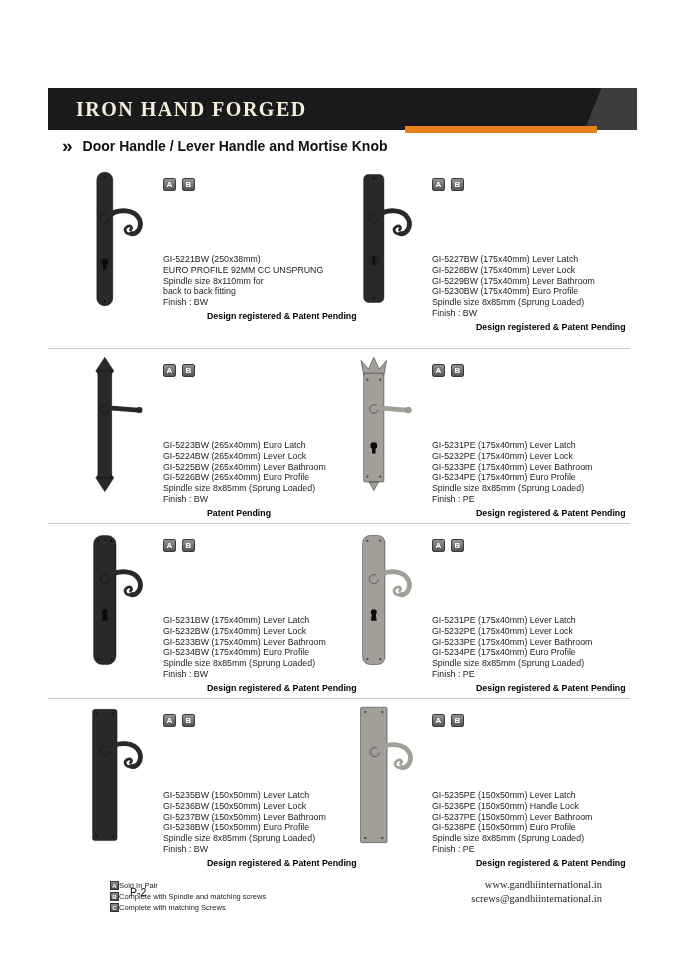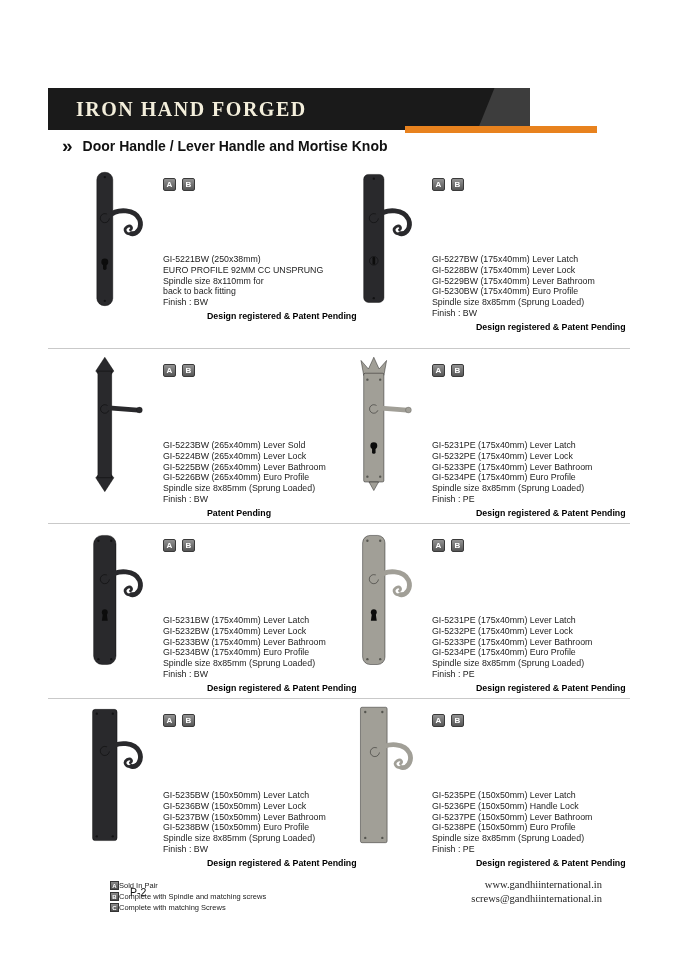--- a/index.html
+++ b/index.html
@@ -1,20 +1,20 @@
 <!DOCTYPE html>
 <html><head>
 <meta charset="utf-8">
 <style>
   * { margin:0; padding:0; box-sizing:border-box; }
   body { background:#e9e9e9; font-family:"Liberation Sans", sans-serif; }
   .page { position:relative; width:679px; height:960px; background:#ffffff; margin:0 auto; overflow:hidden; }
 
   
-  .header-bar { position:absolute; left:48px; top:88px; width:482px; height:42px; background:#1a1a1a; overflow:hidden; }
+  .header-bar { position:absolute; left:48px; top:88px; width:589px; height:42px; background:#1a1a1a; overflow:hidden; }
   .bar-accent { position:absolute; right:-14px; top:0; width:58px; height:100%; background:#3d3d3d; transform:skewX(-22deg); }
   .page-title { position:relative; color:#f3eedb; font-family:"Liberation Serif", serif; font-size:20px; font-weight:bold; letter-spacing:1.5px; line-height:42px; padding-left:28px; }
 
   .subtitle-row { position:absolute; left:62px; top:138px; display:flex; align-items:center; gap:12px; }
   .chevron { color:#111; font-size:19px; font-weight:bold; line-height:16px; letter-spacing:-2px; }
   .subtitle { color:#111; font-size:14px; font-weight:bold; }
 
   .brand-bar { position:absolute; left:405px; top:126px; width:192px; height:7px; background:#e8821e; }
   .brand-name { position:absolute; left:398px; top:136px; width:206px; text-align:center; font-family:"Liberation Serif", serif; font-size:17.5px; font-weight:600; color:#0d0d0d; }
 
@@ -141,21 +141,21 @@
         <path class="pl" d="M39 208 L56 228 L39 254 L22 228 Z"></path>
         <rect class="pl" x="26" y="28" width="26" height="200"></rect>
         <use href="#lev-bar" x="4"></use>
       </svg>
       <div class="cinfo">
         <div class="badges">
           <span class="bdg">A</span>
           <span class="bdg">B</span>
         </div>
         <div class="plines">
-          <div class="ln">GI-5223BW (265x40mm) Lever Sold</div>
+          <div class="ln">GI-5223BW (265x40mm) Euro Latch</div>
           <div class="ln">GI-5224BW (265x40mm) Lever Lock</div>
           <div class="ln">GI-5225BW (265x40mm) Lever Bathroom</div>
           <div class="ln">GI-5226BW (265x40mm) Euro Profile</div>
           <div class="ln">Spindle size 8x85mm (Sprung Loaded)</div>
           <div class="ln">Finish : BW</div>
           <div class="bold-note">Patent Pending</div>
         </div>
       </div>
     </div>
     <div class="cell cellR">

